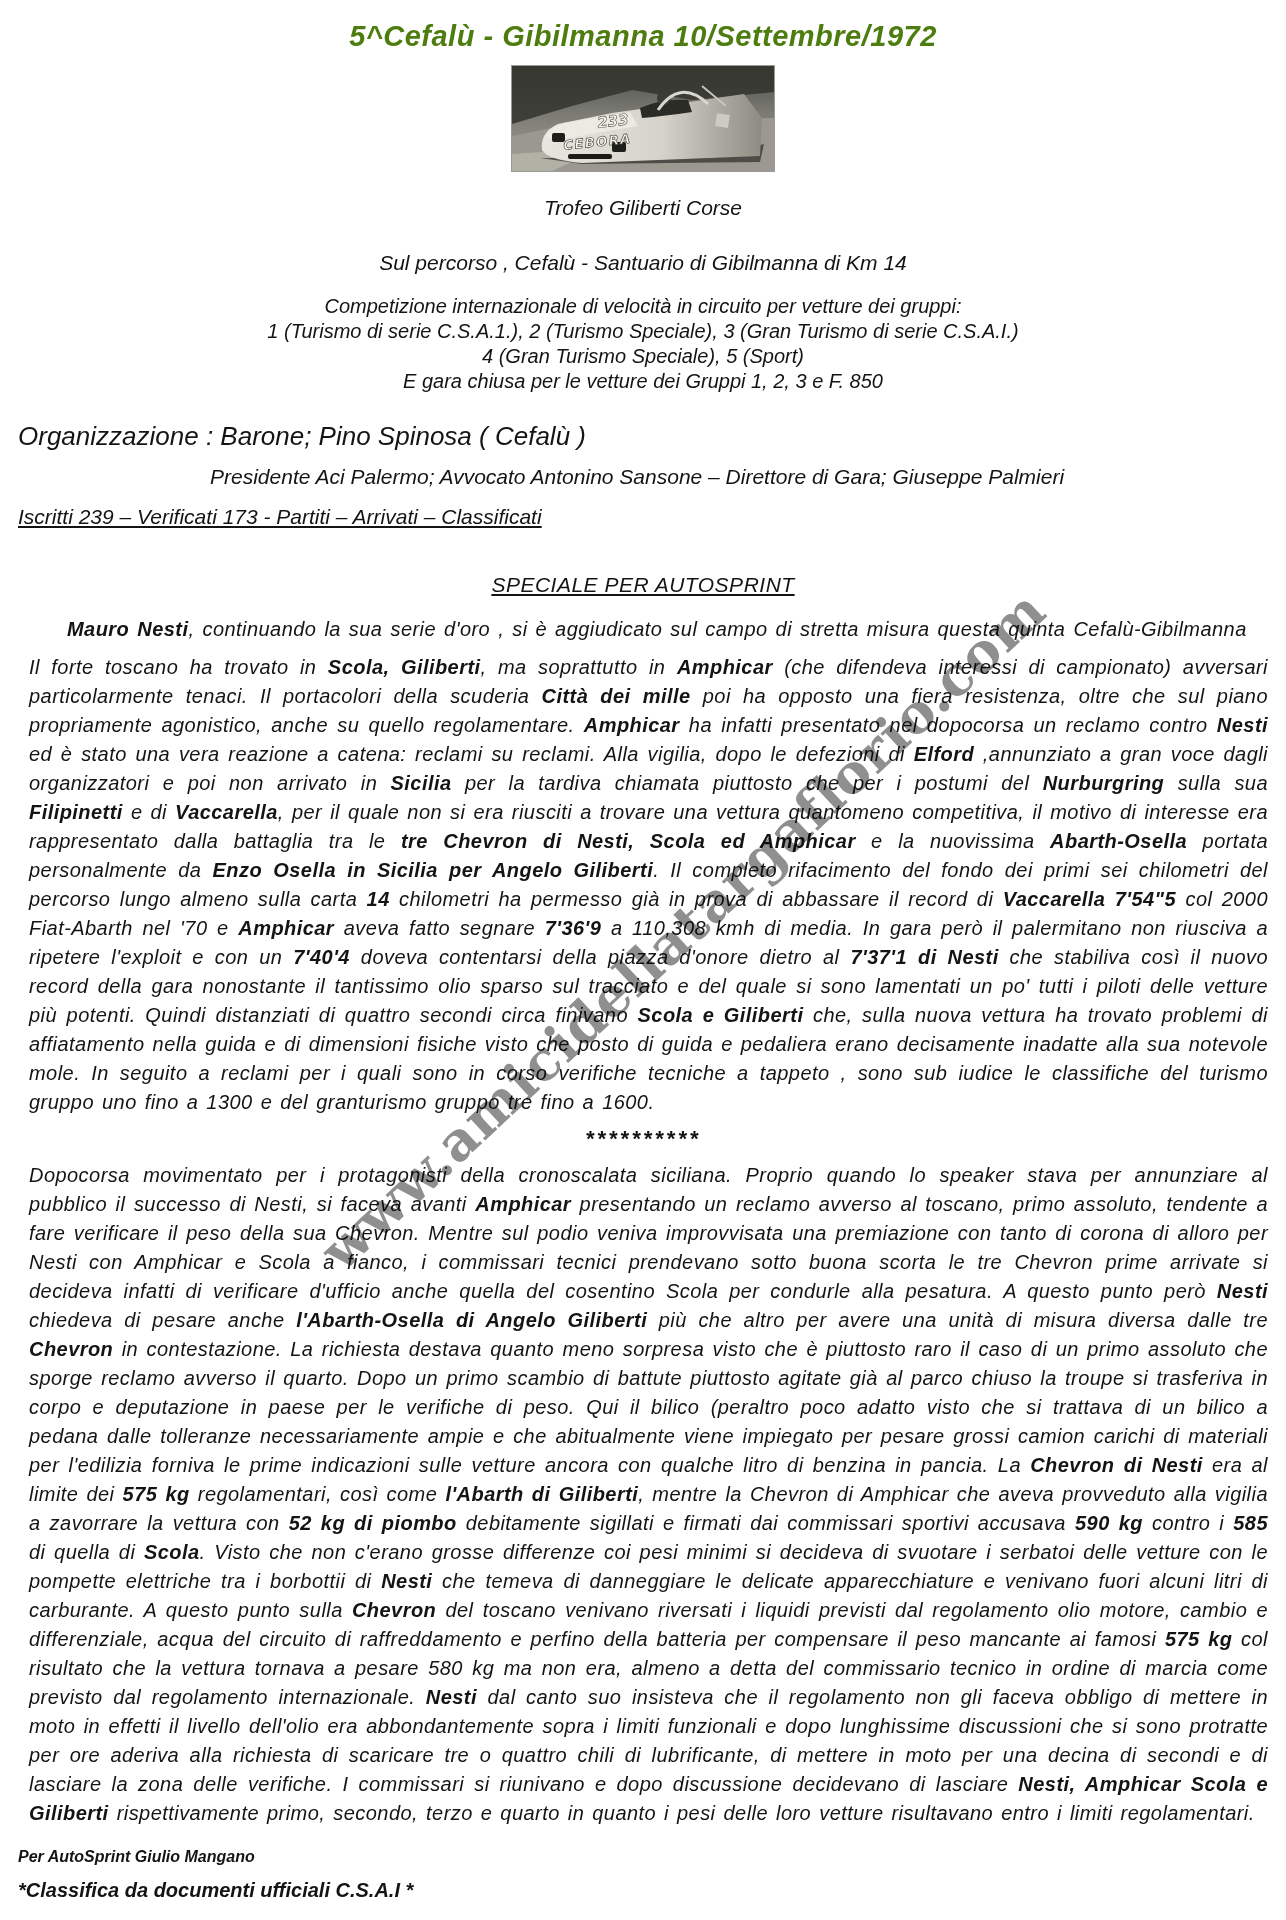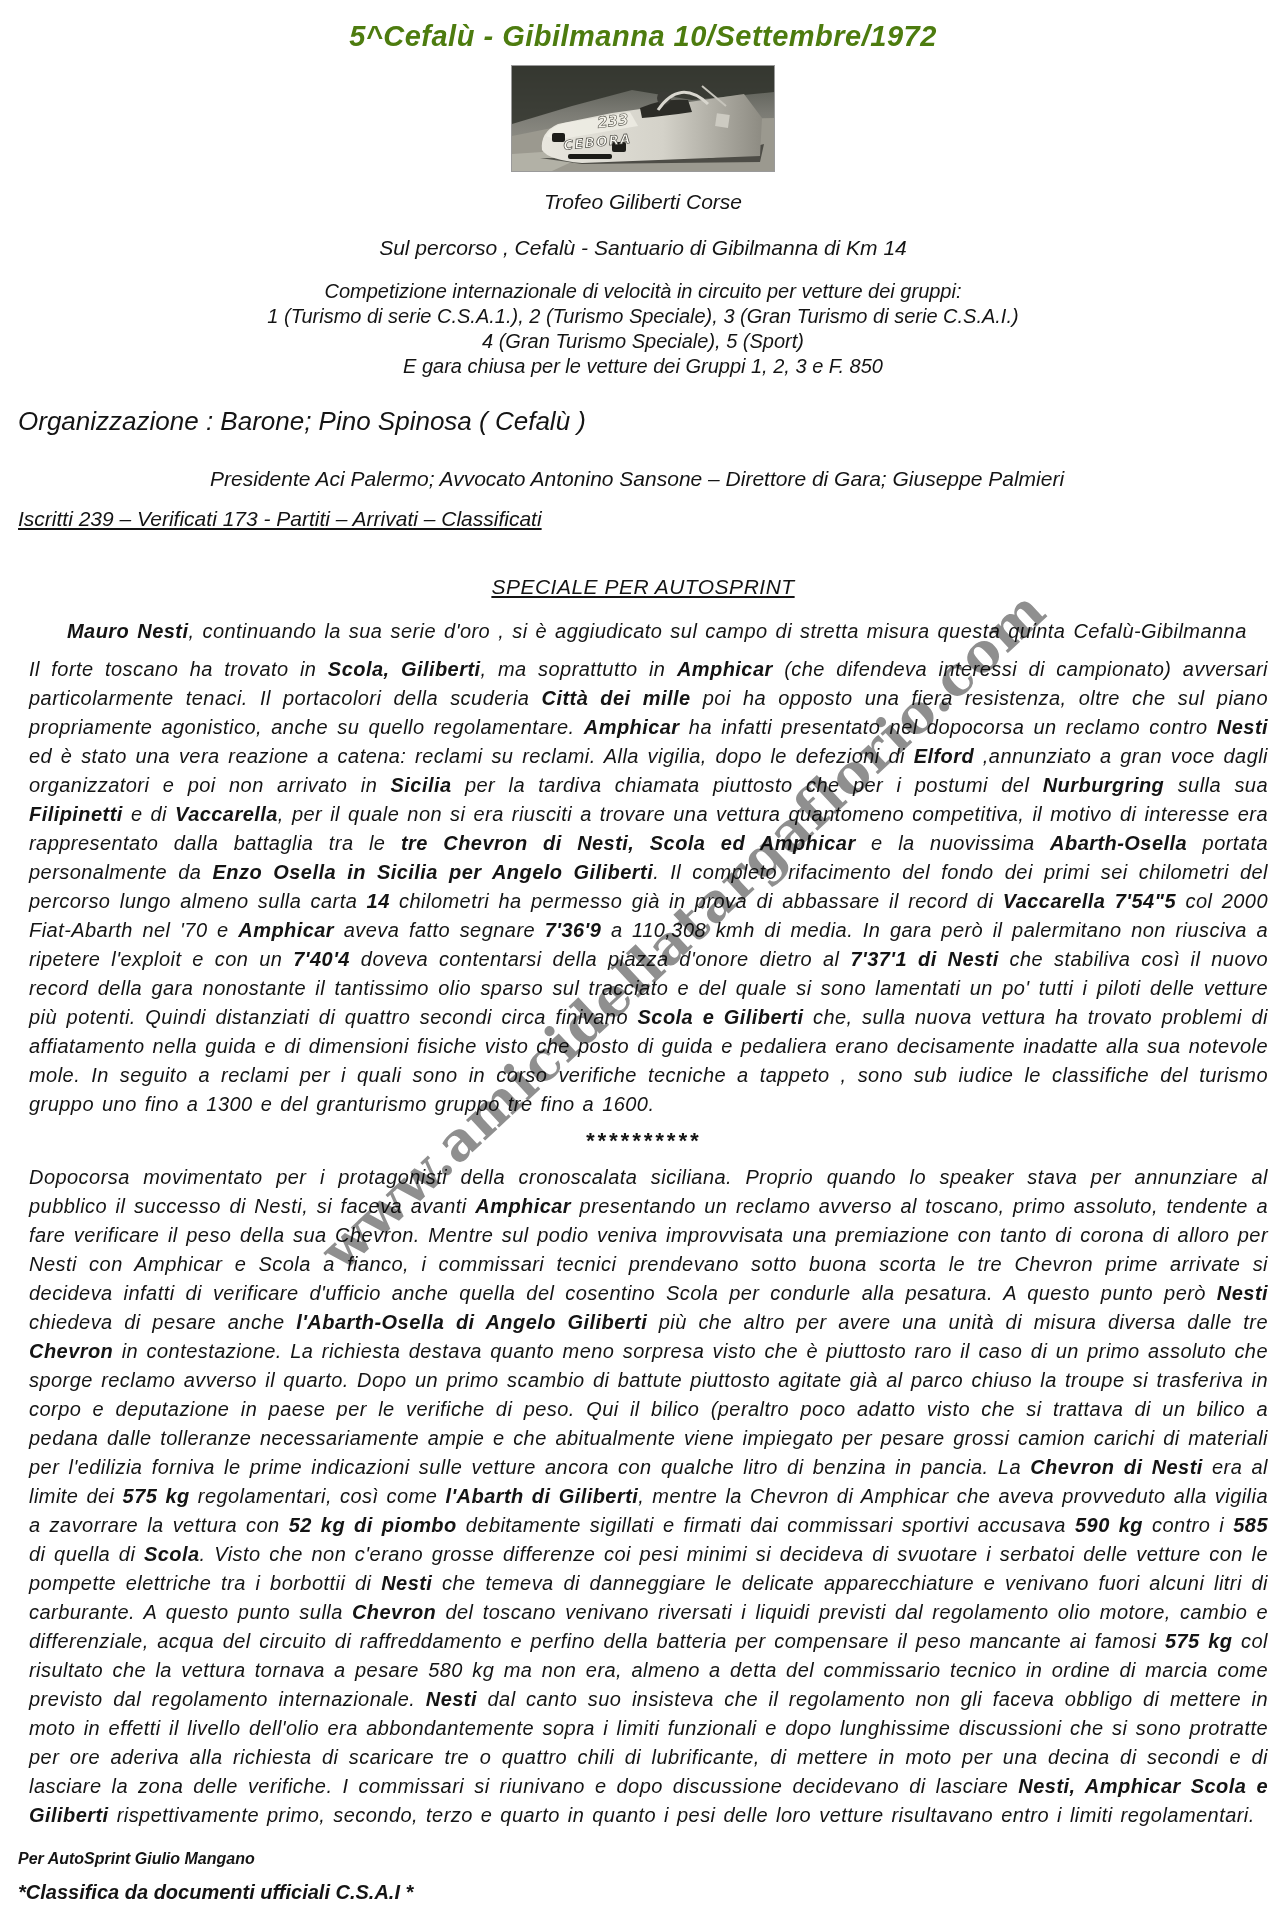--- a/index.html
+++ b/index.html
@@ -24,26 +24,26 @@
 
   figure.photo {
     width: 264px; height: 107px;
     margin: 12px auto 0 auto;
     border: 1px solid #9a9a9a;
     background: #8f8f89;
   }
   figure.photo svg { display: block; }
 
   .line { font-size: 20px; line-height: 25px; }
-  .trophy   { margin-top: 17px; font-size: 21px; }
-  .course   { margin-top: 21px; font-size: 21px; }
+  .trophy   { margin-top: 23px; font-size: 21px; }
+  .course   { margin-top: 30px; font-size: 21px; }
   .comp     { margin-top: 19px; }
   .comp p   { font-size: 20px; line-height: 25px; }
   .org      { margin-top: 27px; font-size: 26px; }
-  .officials{ margin-top: 30px; font-size: 21px; padding-left: 192px; }
+  .officials{ margin-top: 13px; font-size: 21px; padding-left: 192px; }
   .stats    { margin-top: 16px; font-size: 21px; text-decoration: underline; }
 
   .heading  { margin-top: 44px; font-size: 21px; letter-spacing: .5px; text-decoration: underline; }
 
   .bodytext {
     font-size: 20px; line-height: 29px;
     letter-spacing: .45px; word-spacing: 2px; margin-left: 11px;
   }
   .lead  { margin-top: 18px; text-indent: 38px; }
   .para1 { margin-top: 9px; }

